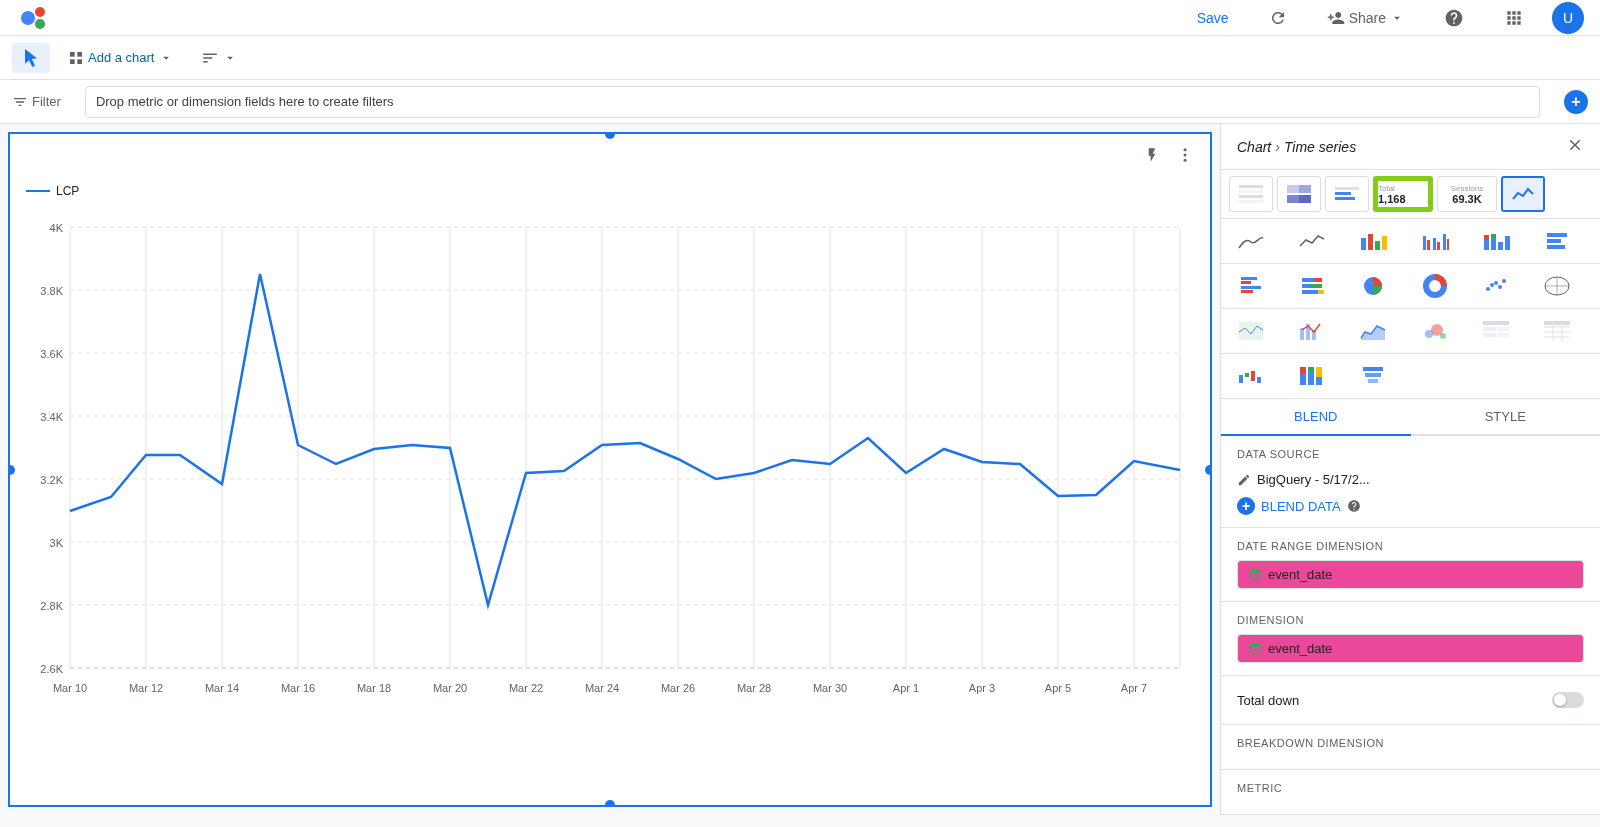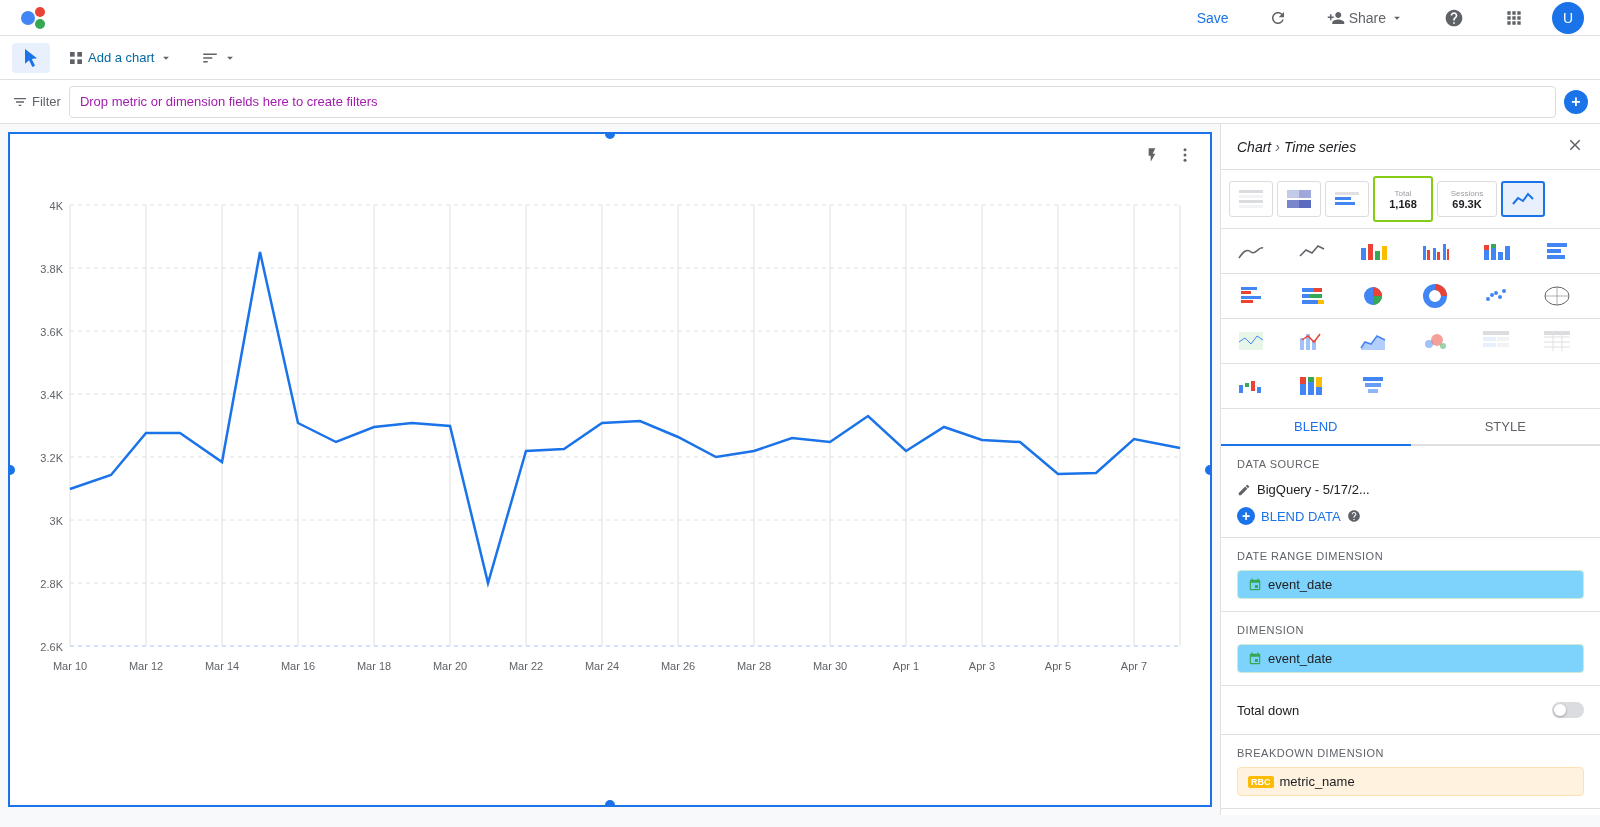--- a/index.html
+++ b/index.html
@@ -36,28 +36,28 @@
     }
     .tool-btn {
       background: none; border: none; cursor: pointer; color: #0369a1;
       display: flex; align-items: center; gap: 4px; padding: 6px 10px;
       border-radius: 4px; font-size: 13px;
     }
     .tool-btn.active { background: #e8f0fe; color: #1a73e8; }
 
     
     #filterbar {
-      display: flex; align-items: center; gap: 8px;
+      display: flex; align-items: center; gap: 24px;
       height: 44px; background: #fff; padding: 0 12px;
       border-bottom: 1px solid #e0e0e0;
     }
     .filter-label { color: #5f6368; font-size: 13px; display: flex; align-items: center; gap: 4px; }
     .filter-drop {
       flex: 1; height: 32px; border: 1px solid #dadce0; border-radius: 4px;
-      display: flex; align-items: center; padding: 0 10px; color: #a21caf; font-size: 13px;
+      display: flex; align-items: center; padding: 0 10px; color: #404040; font-size: 13px;
       background: #fff; cursor: pointer;
     }
     .add-filter-btn {
       width: 24px; height: 24px; border-radius: 50%; background: #1a73e8; color: #fff;
       display: flex; align-items: center; justify-content: center; cursor: pointer; border: none; font-size: 16px; font-weight: bold;
     }
 
     
     #main {
       display: flex; height: calc(827px - 48px - 44px - 44px);
@@ -114,21 +114,21 @@
 
     
     .panel-section { padding: 12px 16px; border-bottom: 1px solid #e0e0e0; }
     .panel-section-label { font-size: 11px; color: #5f6368; font-weight: 500; margin-bottom: 8px; text-transform: uppercase; letter-spacing: 0.5px; }
     .field-chip {
       display: flex; align-items: center; gap: 6px;
       background: #e6f4ea; border-radius: 4px; padding: 6px 10px;
       font-size: 13px; color: #202124; cursor: pointer;
       border: 1px solid #ceead6;
     }
-    .field-chip.green { background: #7dd3fc; border-color: #ceead6; }
+    .field-chip.green { background: #ec4899; border-color: #ceead6; }
 
     
     .datasource-row {
       display: flex; align-items: center; gap: 6px;
       font-size: 13px; color: #202124; padding: 4px 0;
     }
 
     
     .toggle {
       width: 32px; height: 16px; background: #dadce0; border-radius: 8px;
@@ -265,20 +265,24 @@
       </button>
       <button class="chart-icon-btn">
         <svg width="18" height="18" viewBox="0 0 24 24" fill="#5f6368">
             <circle cx="12" cy="5" r="2"></circle>
             <circle cx="12" cy="12" r="2"></circle>
             <circle cx="12" cy="19" r="2"></circle>
           </svg>
       </button>
     </div>
 
+    <div class="chart-legend">
+      <div class="legend-line"></div>
+      <span>LCP</span>
+    </div>
 
     <div id="chart-svg-wrap">
       <svg width="100%" height="510" viewBox="0 0 1150 510">
 
         <text x="28" y="30" font-size="11" fill="#5f6368" text-anchor="end">4K</text>
         <text x="28" y="93" font-size="11" fill="#5f6368" text-anchor="end">3.8K</text>
         <text x="28" y="156" font-size="11" fill="#5f6368" text-anchor="end">3.6K</text>
         <text x="28" y="219" font-size="11" fill="#5f6368" text-anchor="end">3.4K</text>
         <text x="28" y="282" font-size="11" fill="#5f6368" text-anchor="end">3.2K</text>
         <text x="28" y="345" font-size="11" fill="#5f6368" text-anchor="end">3K</text>
@@ -395,21 +399,21 @@
             <rect x="12" y="10" width="12" height="8" fill="#5c6bc0"></rect>
           </svg>
       </div>
       <div style="display:flex;flex-direction:column;align-items:center;width:44px;height:36px;font-size:9px;color:#5f6368;justify-content:center;border:1px solid #dadce0;border-radius:3px;">
         <svg width="24" height="18" viewBox="0 0 24 18">
             <rect x="0" y="2" width="24" height="3" fill="#e0e0e0"></rect>
             <rect x="0" y="7" width="16" height="3" fill="#4285f4"></rect>
             <rect x="0" y="12" width="20" height="3" fill="#4285f4"></rect>
           </svg>
       </div>
-      <div style="display:flex;align-items:center;width:60px;height:46px;font-size:9px;color:#5f6368;justify-content:center;border:2px solid #84cc16;border-radius:3px;flex-direction:column;">
+      <div style="display:flex;width:60px;height:36px;font-size:9px;color:#5f6368;justify-content:center;border:5px solid #84cc16;border-radius:3px;flex-direction:column;">
         <span style="font-size:8px;color:#9aa0a6;">Total</span>
         <span style="font-size:11px;font-weight:bold;color:#202124;">1,168</span>
       </div>
       <div style="display:flex;align-items:center;width:60px;height:36px;font-size:9px;color:#5f6368;justify-content:center;border:1px solid #dadce0;border-radius:3px;flex-direction:column;">
         <span style="font-size:8px;color:#9aa0a6;">Sessions</span>
         <span style="font-size:11px;font-weight:bold;color:#202124;">69.3K</span>
       </div>
       <div style="display:flex;flex-direction:column;align-items:center;width:44px;height:36px;justify-content:center;border:2px solid #1a73e8;border-radius:3px;background:#e8f0fe;">
         <svg width="24" height="18" viewBox="0 0 24 18">
             <polyline points="2,14 7,8 12,11 17,4 22,9" fill="none" stroke="#1a73e8" stroke-width="2"></polyline>
@@ -638,24 +642,20 @@
       <div class="drill-row">
         <span>Total down</span>
         <div class="toggle">
           <div class="toggle-knob"></div>
         </div>
       </div>
     </div>
 
     <div class="panel-section">
       <div class="panel-section-label">Breakdown Dimension</div>
-      <div class="field-chip" style="background:#fff3e0;border-color:#ffe0b2;">
-        <span style="background:#fbbc04;color:#fff;font-size:9px;font-weight:bold;border-radius:2px;padding:1px 3px;">RBC</span>
-        <span>metric_name</span>
-      </div>
     </div>
 
     <div class="panel-section">
       <div class="panel-section-label">Metric</div>
 
     </div>
 
   </div>
 </div>
 

